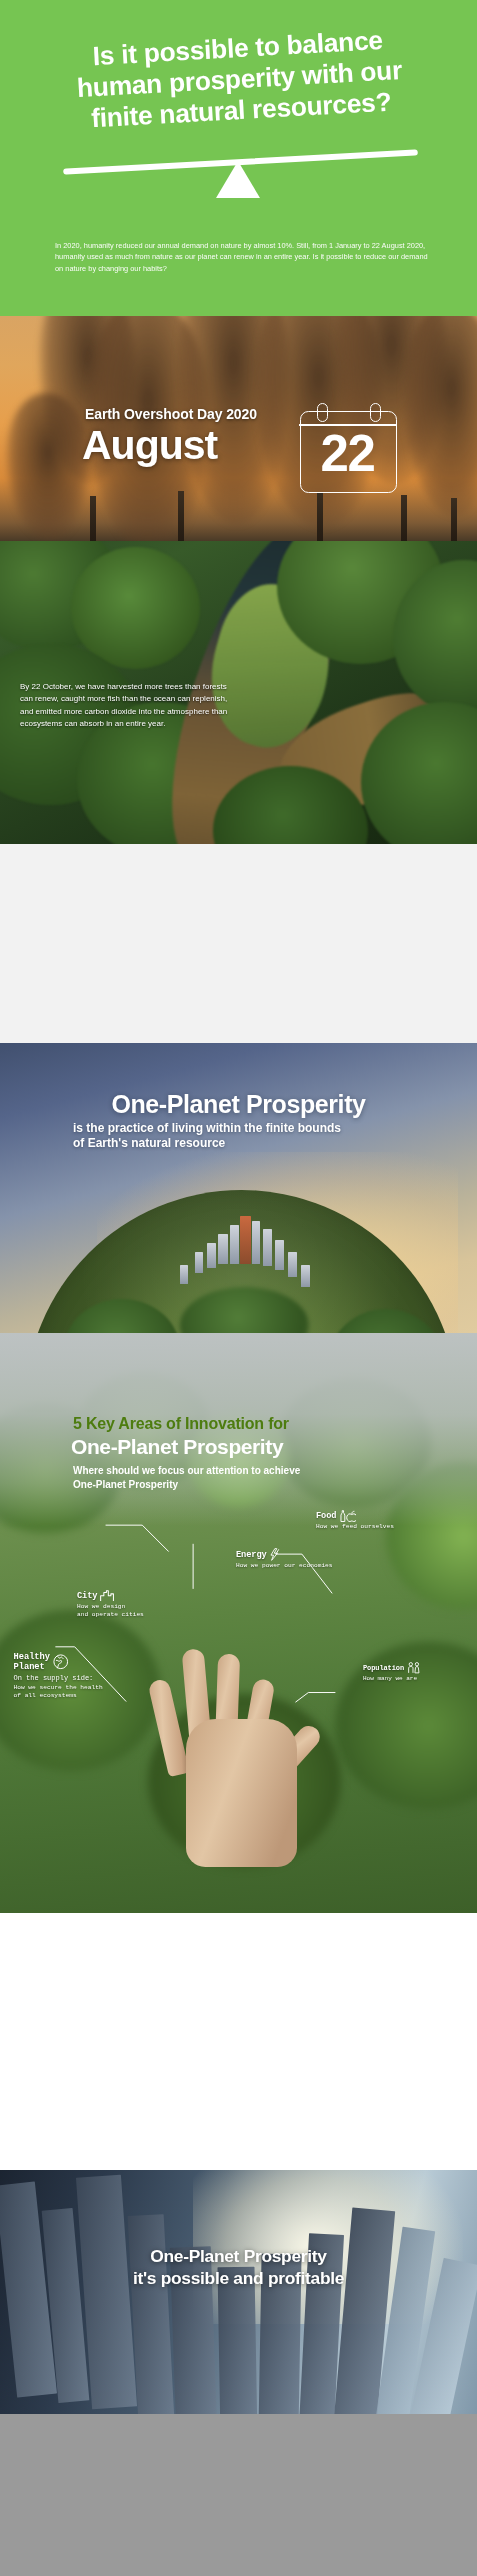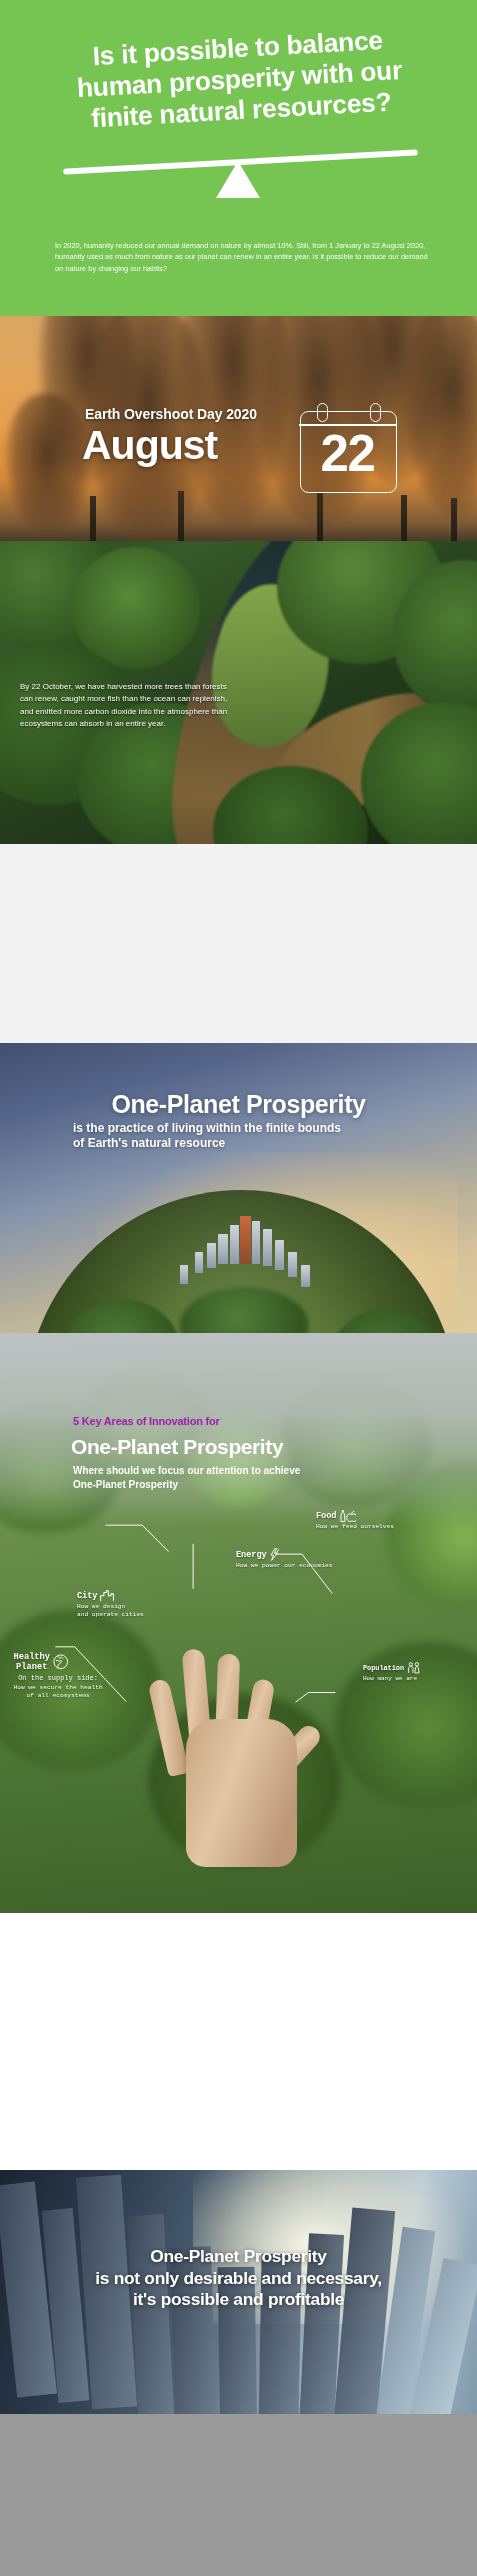--- a/index.html
+++ b/index.html
@@ -173,21 +173,21 @@
   }
   .leafblur {
     position:absolute; border-radius:50%; filter:blur(4.5px);
   }
   .five-haze {
     position:absolute; left:0; top:0; width:477px; height:193px;
     background:linear-gradient(180deg,rgba(190,195,196,.96) 0%,rgba(183,190,188,.88) 42%,rgba(170,185,170,.45) 78%,rgba(150,180,140,0) 100%);
   }
   .five-k1 {
     position:absolute; left:73px; top:1415px; width:361px;
-    color:#a21caf; font-weight:bold; font-size:11px; letter-spacing:-0.2px;
+    color:#4d7c0f; font-weight:bold; font-size:16px; letter-spacing:-0.2px;
   }
   .five-k2 {
     position:absolute; left:71px; top:1435px; width:386px;
     color:#fff; font-weight:bold; font-size:21px; letter-spacing:-0.4px;
   }
   .five-k3 {
     position:absolute; left:73px; top:1464px; width:361px;
     color:#fff; font-weight:bold; font-size:10px; line-height:1.35;
   }
 
@@ -441,21 +441,21 @@
         <path d="M2.6 17 V9.5 C2.6 7.8 4 7 6 7 C8 7 9.4 7.8 9.4 9.5 V17" fill="none" stroke="#fff" stroke-width="1.4" stroke-linejoin="round"></path>
         <circle cx="15.6" cy="3.4" r="2.6" fill="none" stroke="#fff" stroke-width="1.4"></circle>
         <path d="M12.4 17 L13.3 9 C13.5 7.6 14.3 7 15.6 7 C16.9 7 17.7 7.6 17.9 9 L18.8 17 Z" fill="none" stroke="#fff" stroke-width="1.4" stroke-linejoin="round"></path>
       </svg>
     </div>
     <div class="kp-desc tiny" style="font-size:6px;">
       <div>How many we are</div>
     </div>
   </div>
 
-  <div class="kp" style="left:13.5px; top:1653px;text-align:center;">
+  <div class="kp" style="left:13.5px; top:1653px;">
     <div style="display:flex; align-items:flex-start; gap:2.6px;">
       <div style="font-weight:bold; font-size:8.7px; line-height:1.12; text-shadow:0 0.6px 1.9px rgba(0,0,0,.45);">
         <div>Healthy</div>
         <div>Planet</div>
       </div>
       <svg width="15.5" height="15.5" viewBox="0 0 24 24" style="margin-top:1.3px;">
         <circle cx="12" cy="12" r="10.6" fill="none" stroke="#fff" stroke-width="1.5"></circle>
         <path d="M7 3.6 c2 .6 1.4 2.6 3 2.8 c1.6 .2 1.8 -1.8 3.4 -1.6 c1.6 .2 1 2.2 2.6 2.6" fill="none" stroke="#fff" stroke-width="1.5" stroke-linejoin="round"></path>
         <path d="M4.6 10 c2.4 -.8 3.2 1.2 4.8 1.2 c1.6 0 2.2 -1.8 3.4 -1 c1 .6 .4 2.4 -.8 3.6 c-1.4 1.4 -2.6 .8 -3.6 2.6 c-1 1.8 -.4 4.4 -1.6 5.6" fill="none" stroke="#fff" stroke-width="1.5" stroke-linejoin="round"></path>
       </svg>
@@ -485,21 +485,20 @@
     <div class="bld" style="left:173px; top:77px; width:41px;  height:187px; transform:rotate(-2deg);"></div>
     <div class="bld" style="left:219px; top:97px; width:37px;  height:174px; transform:rotate(-1deg);"></div>
     <div class="bld" style="left:260px; top:84px; width:40px;  height:180px; transform:rotate(1deg);"></div>
     <div class="bld" style="left:304px; top:64px; width:35px;  height:193px; transform:rotate(3deg);"></div>
     <div class="bld" style="left:343px; top:39px;  width:43px;  height:213px; transform:rotate(5deg);"></div>
     <div class="bld" style="left:389px; top:58px;  width:33px;  height:193px; transform:rotate(8deg); background:linear-gradient(100deg,rgba(120,140,158,.9),rgba(170,190,204,.85));"></div>
     <div class="bld" style="left:426px; top:90px; width:39px;  height:167px; transform:rotate(12deg); background:linear-gradient(100deg,rgba(140,160,176,.9),rgba(190,208,220,.85));"></div>
   </section>
   <div class="city-quote">
     <div>One-Planet Prosperity</div>
-    <div>is not only desirable and necessary,</div>
     <div>it's possible and profitable</div>
   </div>
 
   <section class="sec-foot">
     
 
     
 
     
 

